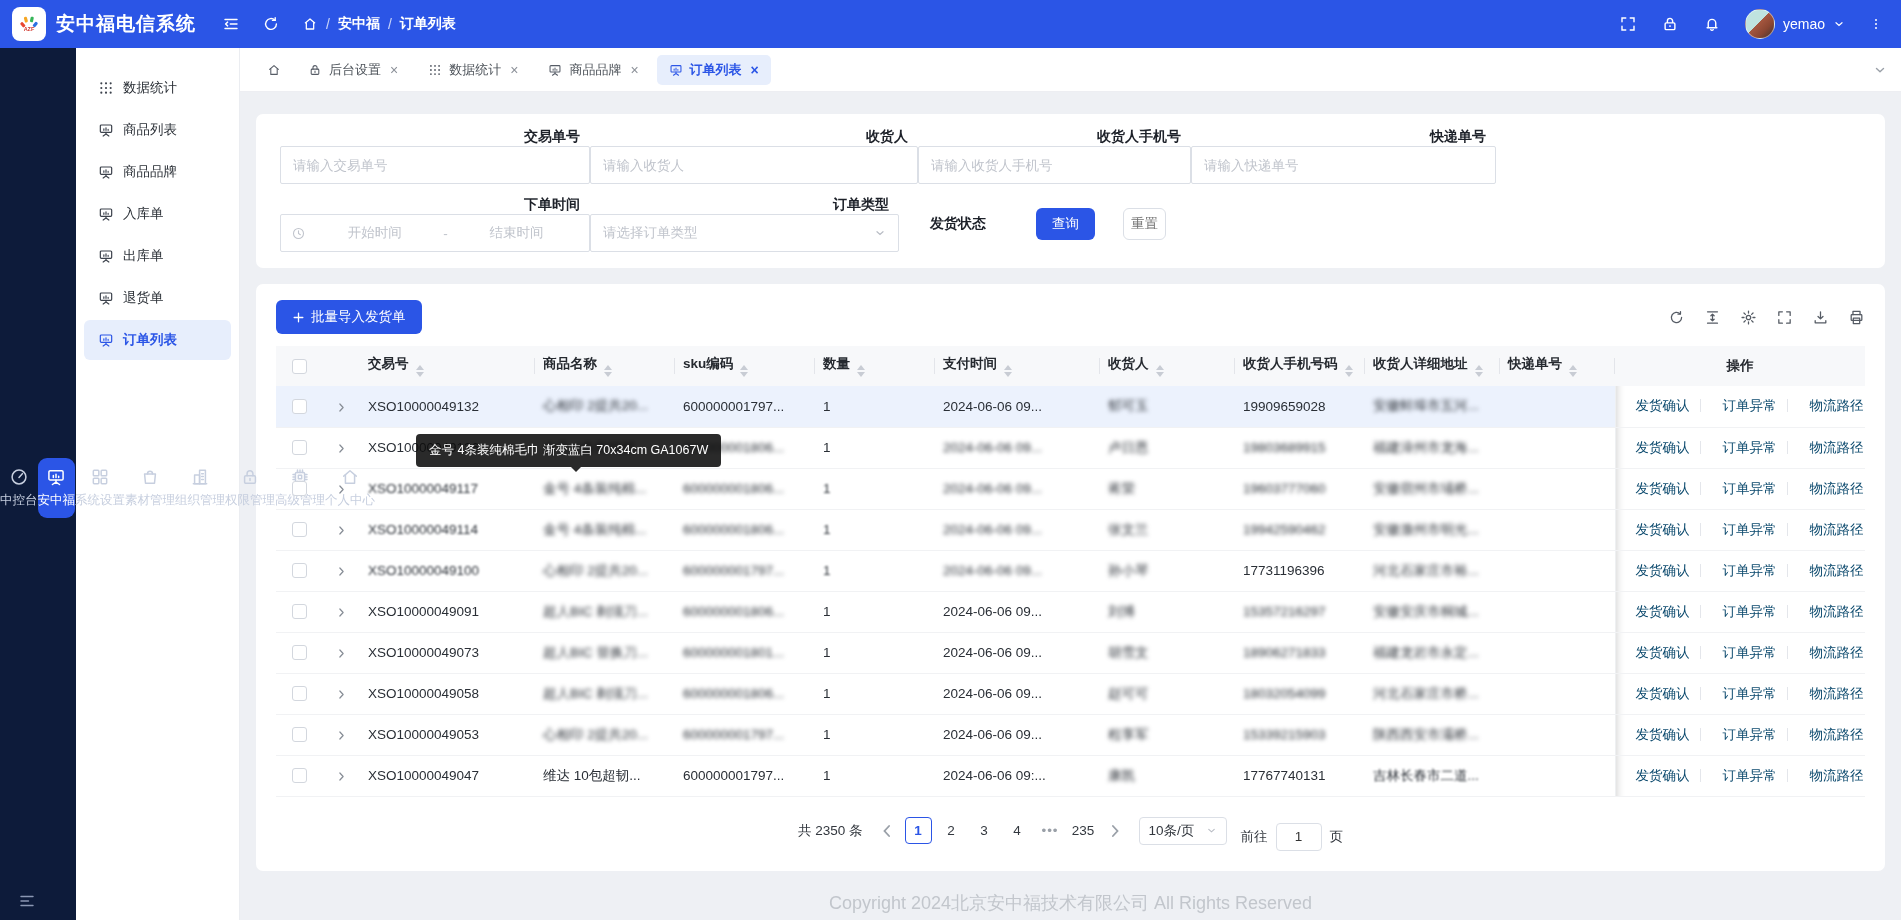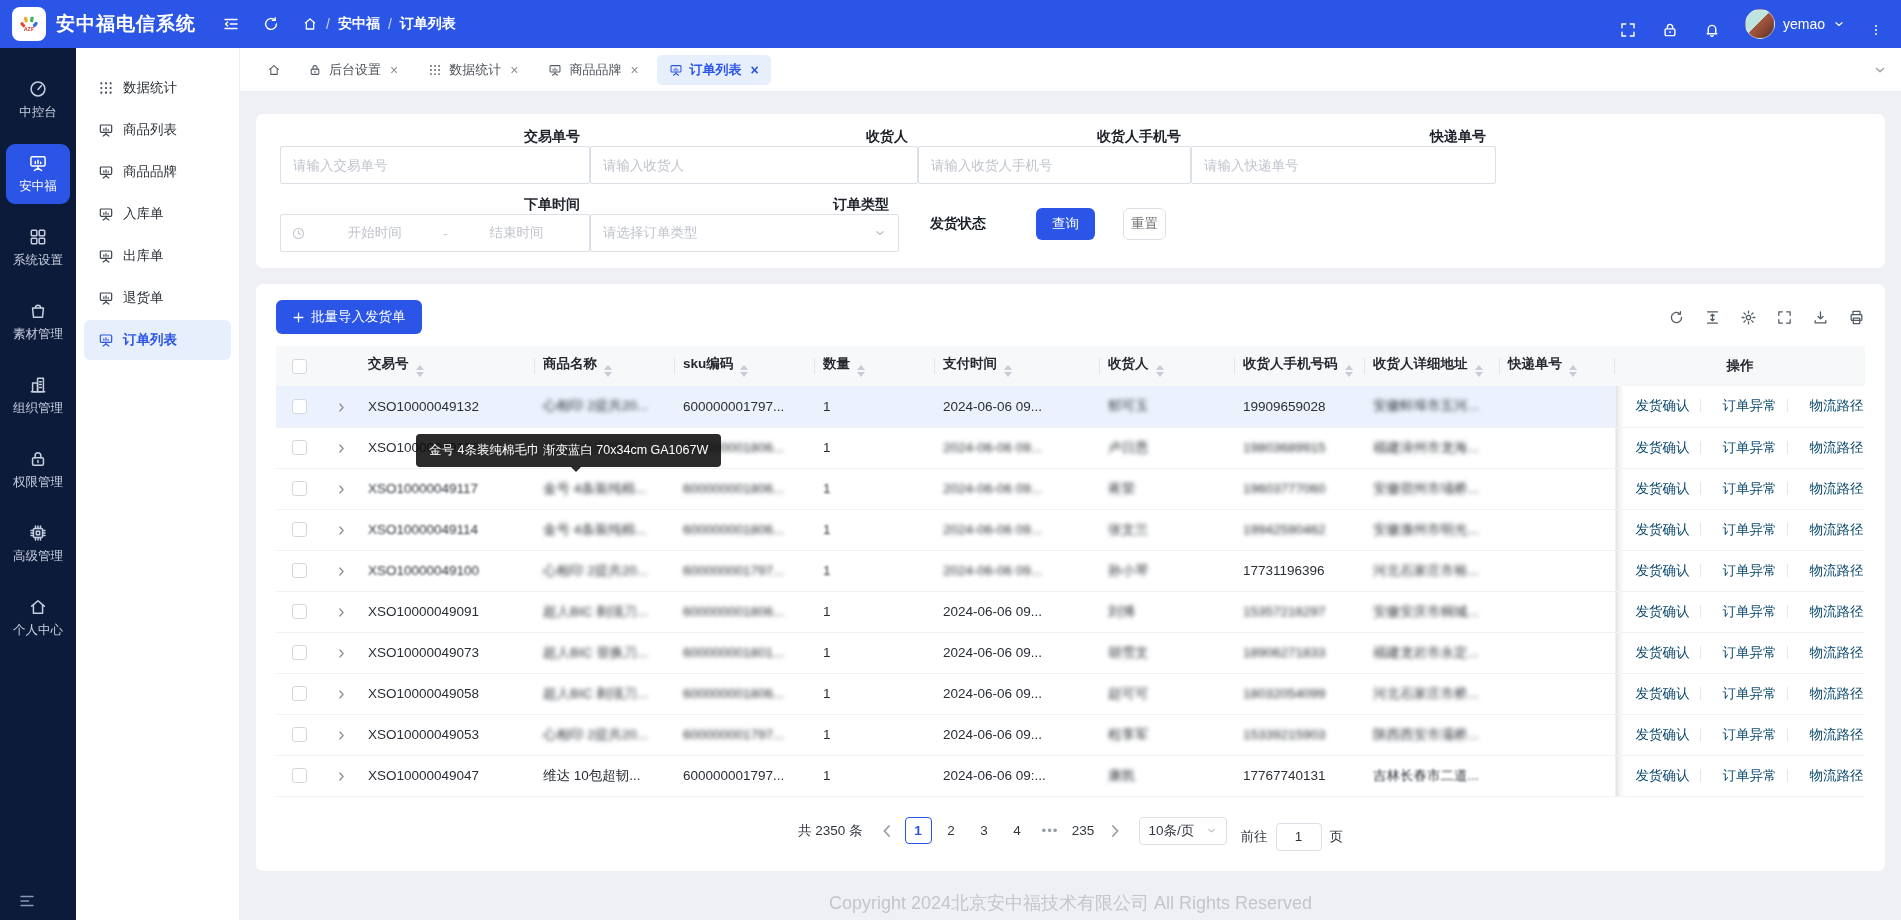--- a/index.html
+++ b/index.html
@@ -9,33 +9,33 @@
   .ic { display:inline-flex; align-items:center; justify-content:center; }
   .ic svg { width:100%; height:100%; }
 
   
   .topbar { height:48px; background:#2b55e6; display:flex; align-items:center; color:#fff; padding:0 18px 0 10px; }
   .logo { width:34px; height:34px; background:#fff; border-radius:8px; display:flex; flex-direction:column; align-items:center; justify-content:center; margin:0 10px 0 2px; }
   .app-title { font-size:19px; font-weight:bold; letter-spacing:1px; margin-right:26px; white-space:nowrap; }
   .tb-icon { width:18px; height:18px; color:#fff; cursor:pointer; margin-right:22px; }
   .breadcrumb { display:flex; align-items:center; gap:8px; font-size:14px; font-weight:600; }
   .bc-sep { opacity:.75; font-weight:400; }
-  .tb-right { margin-left:auto; display:flex; align-items:flex-end; gap:24px; }
+  .tb-right { margin-left:auto; display:flex; align-items:center; gap:24px; }
   .tb-right .tb-icon { margin:0; }
   .avatar-wrap { display:flex; align-items:center; gap:8px; cursor:pointer; }
   .avatar { width:30px; height:30px; border-radius:50%; background:
      linear-gradient(135deg,#bfe3df 0%,#bfe3df 45%,#a6573f 45%,#8a4632 70%,#3a3330 100%); border:1px solid rgba(255,255,255,.5); }
   .username { font-size:14px; }
   .chev { width:12px; height:12px; color:#fff; }
 
   
   .body-row { display:flex; height:872px; }
 
   
-  .rail { width:76px; background:#0d1b3a; display:flex; flex-direction:column; align-items:center; padding-top:22px; position:relative; }
+  .rail { width:76px; background:#0d1b3a; display:flex; flex-direction:row; align-items:center; padding-top:22px; position:relative; }
   .rail-item { width:64px; display:flex; flex-direction:column; align-items:center; gap:5px; padding:9px 0; margin-bottom:14px; border-radius:9px; color:#c7cfdf; cursor:pointer; }
   .rail-item .ic { width:20px; height:20px; }
   .rail-item span.lbl { font-size:12.5px; white-space:nowrap; }
   .rail-item.active { background:#2b55e6; color:#fff; }
   .rail-fold { position:absolute; bottom:10px; left:18px; width:18px; height:18px; color:#8b97b3; cursor:pointer; }
 
   
   .submenu { width:164px; background:#fff; border-right:1px solid #ebedf1; padding-top:18px; }
   .menu-item { height:40px; margin:2px 8px; display:flex; align-items:center; gap:9px; padding:0 14px; border-radius:6px; color:#2a2f36; font-size:13.5px; cursor:pointer; white-space:nowrap; }
   .menu-item .ic { width:16px; height:16px; color:#3c424c; }

